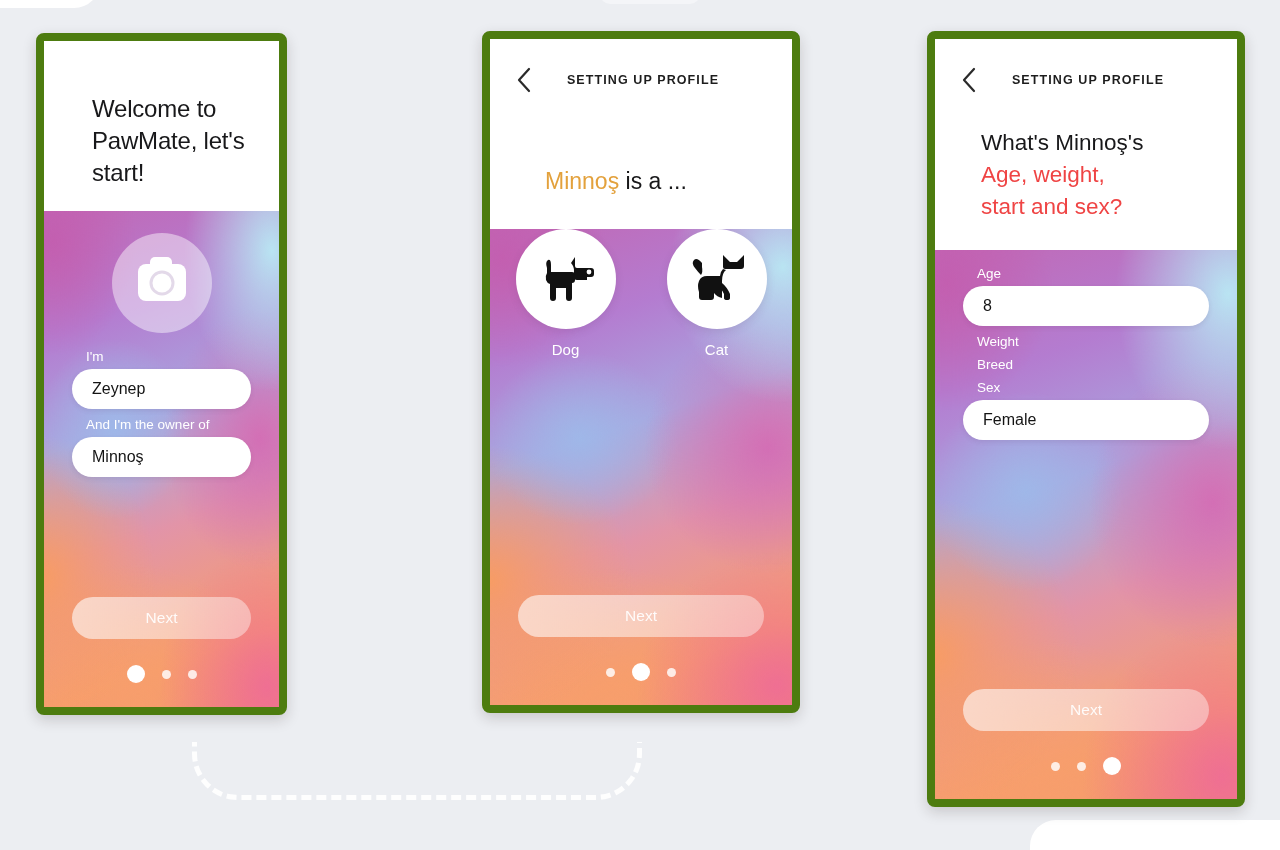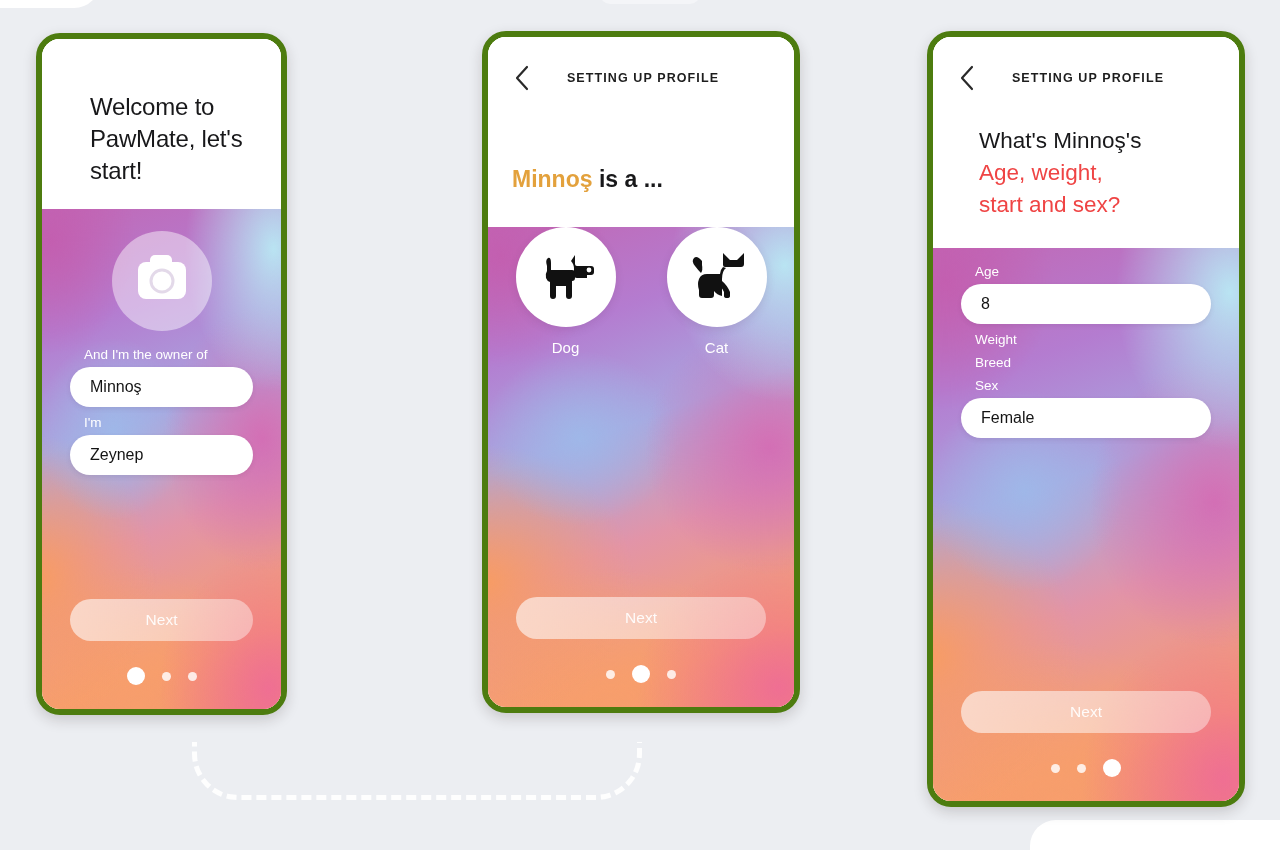--- a/index.html
+++ b/index.html
@@ -81,22 +81,22 @@
 
   
   .stage {
     position: absolute;
     inset: 0;
   }
 
   .phone {
     position: absolute;
     background: #ffffff;
-    border: 6px solid #4d7c0f;
-    border-radius: 24px;
+    border: 8px solid #4d7c0f;
+    border-radius: 8px;
     overflow: hidden;
     box-shadow: 0 5px 14px rgba(40,30,30,0.18);
   }
   .phone-1 { left: 36px;  top: 33px; width: 251px; height: 682px; }
   .phone-2 { left: 482px; top: 31px; width: 318px; height: 682px; }
   .phone-3 { left: 927px; top: 31px; width: 318px; height: 776px; }
 
   .screen {
     position: relative;
     width: 100%;
@@ -144,23 +144,23 @@
     line-height: 1.33;
     color: #18181a;
     font-weight: 400;
     padding: 52px 0 0 48px;
     letter-spacing: -0.2px;
   }
 
   .prompt-line {
     font-size: 23px;
     line-height: 1.3;
-    padding: 70px 0 0 24px;
+    padding: 70px 0 0 55px;
     color: #18181a;
-    font-weight: 700;
+    font-weight: 400;
   }
   .prompt-line .accent { color: #e3a13c; }
 
   .question-block {
     padding: 30px 0 0 46px;
     font-size: 22.5px;
     line-height: 1.43;
     color: #18181a;
     font-weight: 400;
   }
@@ -363,26 +363,26 @@
           <div class="avatar-wrap">
             <div class="avatar">
               <div class="cam"></div>
             </div>
           </div>
 
           <div style="height:16px"></div>
 
           <div class="form">
             <div class="field-group">
+              <div class="field-label">I'm</div>
+              <input class="field-input" type="text" value="Zeynep" style="">
+            </div>
+            <div class="field-group">
               <div class="field-label">And I'm the owner of</div>
               <input class="field-input" type="text" value="Minnoş" style="">
-            </div>
-            <div class="field-group">
-              <div class="field-label">I'm</div>
-              <input class="field-input" type="text" value="Zeynep" style="">
             </div>
           </div>
 
           <div class="spacer"></div>
 
           <button class="next-btn">Next</button>
 
           <div class="dots">
             <div class="dot active"></div>
             <div class="dot"></div>

